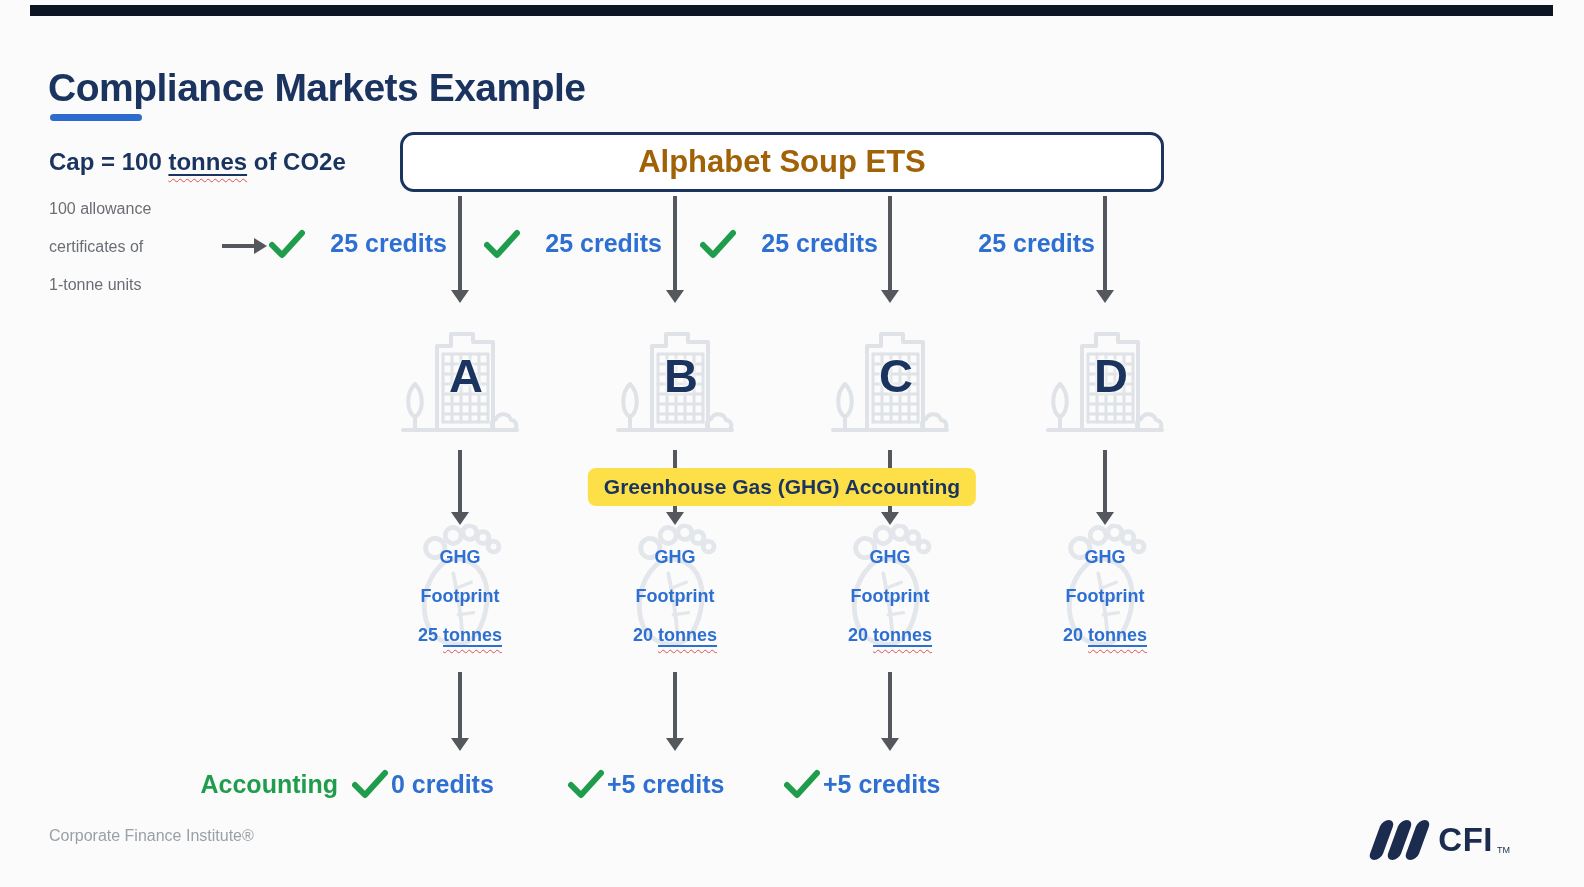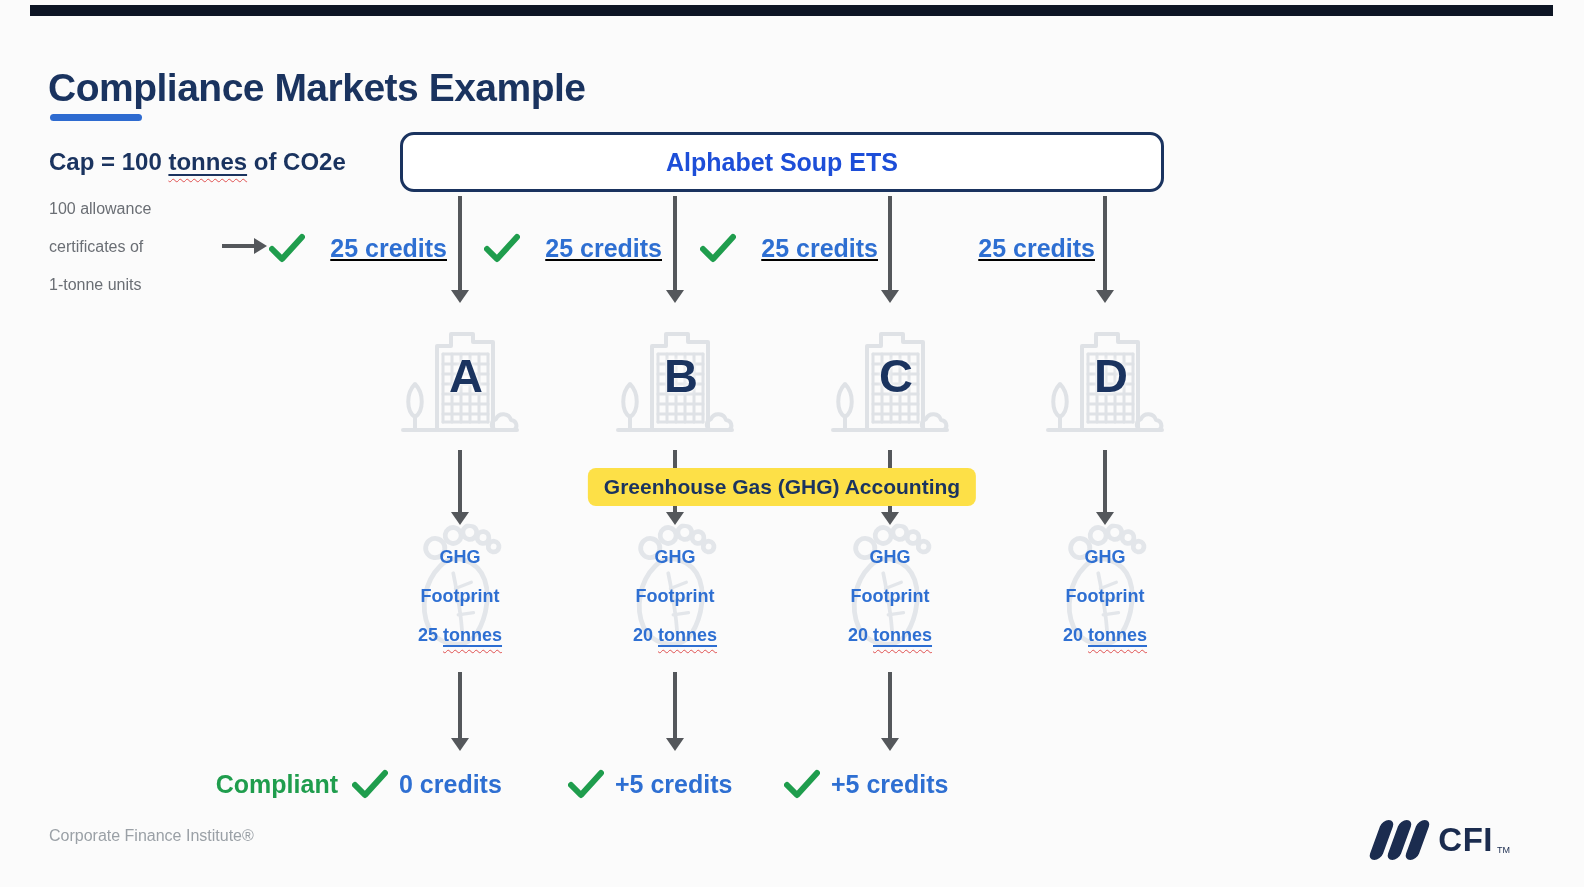--- a/index.html
+++ b/index.html
@@ -16,43 +16,43 @@
 
   .u-solid { text-decoration:underline; text-decoration-thickness:2px; text-underline-offset:4px; }
   .u-wavy  { text-decoration:underline wavy #e05252; text-decoration-thickness:1px; text-underline-offset:8px; }
 
   .harrow-shaft { position:absolute; left:222px; top:244px; width:34px; height:4px; background:#54575b; }
   .harrow-head  { position:absolute; left:254px; top:238px; width:0; height:0;
                   border-top:8px solid transparent; border-bottom:8px solid transparent; border-left:13px solid #54575b; }
 
   .ets-box { position:absolute; left:400px; top:132px; width:764px; height:60px; background:#ffffff;
              border:3px solid #1a335f; border-radius:14px; display:flex; align-items:center; justify-content:center; }
-  .ets-label { font-size:25px; font-weight:bold; color:#1d4ed8; }
+  .ets-label { font-size:31px; font-weight:bold; color:#a16207; }
 
   .vshaft { position:absolute; width:4px; background:#54575b; z-index:1; }
   .vhead  { position:absolute; width:0; height:0; z-index:1;
             border-left:9px solid transparent; border-right:9px solid transparent; border-top:13px solid #54575b; }
 
-  .credit { position:absolute; top:229px; height:38px; display:flex; align-items:center; gap:25px;text-decoration:underline; }
+  .credit { position:absolute; top:229px; height:38px; display:flex; gap:25px; }
   .credit-text { font-size:25px; font-weight:bold; color:#2e6fd2; white-space:nowrap; }
 
   .building { position:absolute; top:316px; width:130px; height:124px; }
   .building svg { position:absolute; left:0; top:0; }
   .company-letter { position:absolute; left:0; top:32px; width:100%; text-align:center; text-indent:12px;
                     font-size:47px; font-weight:bold; color:#1a335f; text-shadow:0 0 6px #ffffff, 0 0 2px #ffffff; }
 
   .acct-label { position:absolute; left:782px; top:468px; transform:translateX(-50%); background:#fde047;
                 padding:7px 16px; border-radius:8px; font-size:21px; font-weight:bold; color:#1a335f;
                 white-space:nowrap; z-index:6; }
 
   .footprint { position:absolute; top:538px; width:220px; text-align:center; z-index:3;
                font-size:18px; font-weight:bold; color:#2e6fd2; line-height:39px; }
   .footprint-icon { position:absolute; left:50%; top:50%; transform:translate(-50%,-52%) rotate(8deg); z-index:-1; }
 
-  .result { position:absolute; top:764px; height:40px; display:flex; align-items:center; gap:11px; }
+  .result { position:absolute; top:764px; height:40px; display:flex; align-items:center; gap:3px; }
   .result-text { font-size:25px; font-weight:bold; color:#2e6fd2; white-space:nowrap; }
   .compliant { position:absolute; top:770px; right:1246px; font-size:25px; font-weight:bold; color:#1f9d4d; white-space:nowrap; }
 
   .footer-credit { position:absolute; left:49px; top:827px; font-size:16px; color:#9aa0a6; }
   .cfi-logo { position:absolute; right:66px; top:820px; display:flex; align-items:center; gap:12px; }
   .logo-bars { display:flex; gap:5px; padding-right:2px; }
   .logo-bar { width:13px; height:40px; border-radius:7px; background:#1b2c4f; transform:skewX(-20deg); }
   .logo-text { font-size:33px; font-weight:bold; color:#1b2c4f; letter-spacing:0.5px; }
   .logo-tm { font-size:9px; color:#1b2c4f; align-self:flex-end; margin:0 8px 5px -8px; }
 
@@ -265,21 +265,21 @@
     <div><span>20 </span><span class="u-wavy"><span class="u-solid">tonnes</span></span></div>
   </div>
 
   <div class="vshaft" style="left:458px; top:672px; height:66px;"></div>
   <div class="vhead" style="left:451px; top:738px;"></div>
   <div class="vshaft" style="left:673px; top:672px; height:66px;"></div>
   <div class="vhead" style="left:666px; top:738px;"></div>
   <div class="vshaft" style="left:888px; top:672px; height:66px;"></div>
   <div class="vhead" style="left:881px; top:738px;"></div>
 
-  <div class="compliant">Compliant</div>
+  <div class="compliant">Accounting</div>
   <div class="result" style="left:352px;">
     <span class="check">
   <svg width="36" height="30" viewBox="0 0 36 30">
           <path d="M3 16 L13 26 L33 4" fill="none" stroke="#1f9d4d" stroke-width="6" stroke-linecap="round" stroke-linejoin="round"></path>
         </svg>
 </span>
     <span class="result-text">0 credits</span>
   </div>
   <div class="result" style="left:568px;">
     <span class="check">

